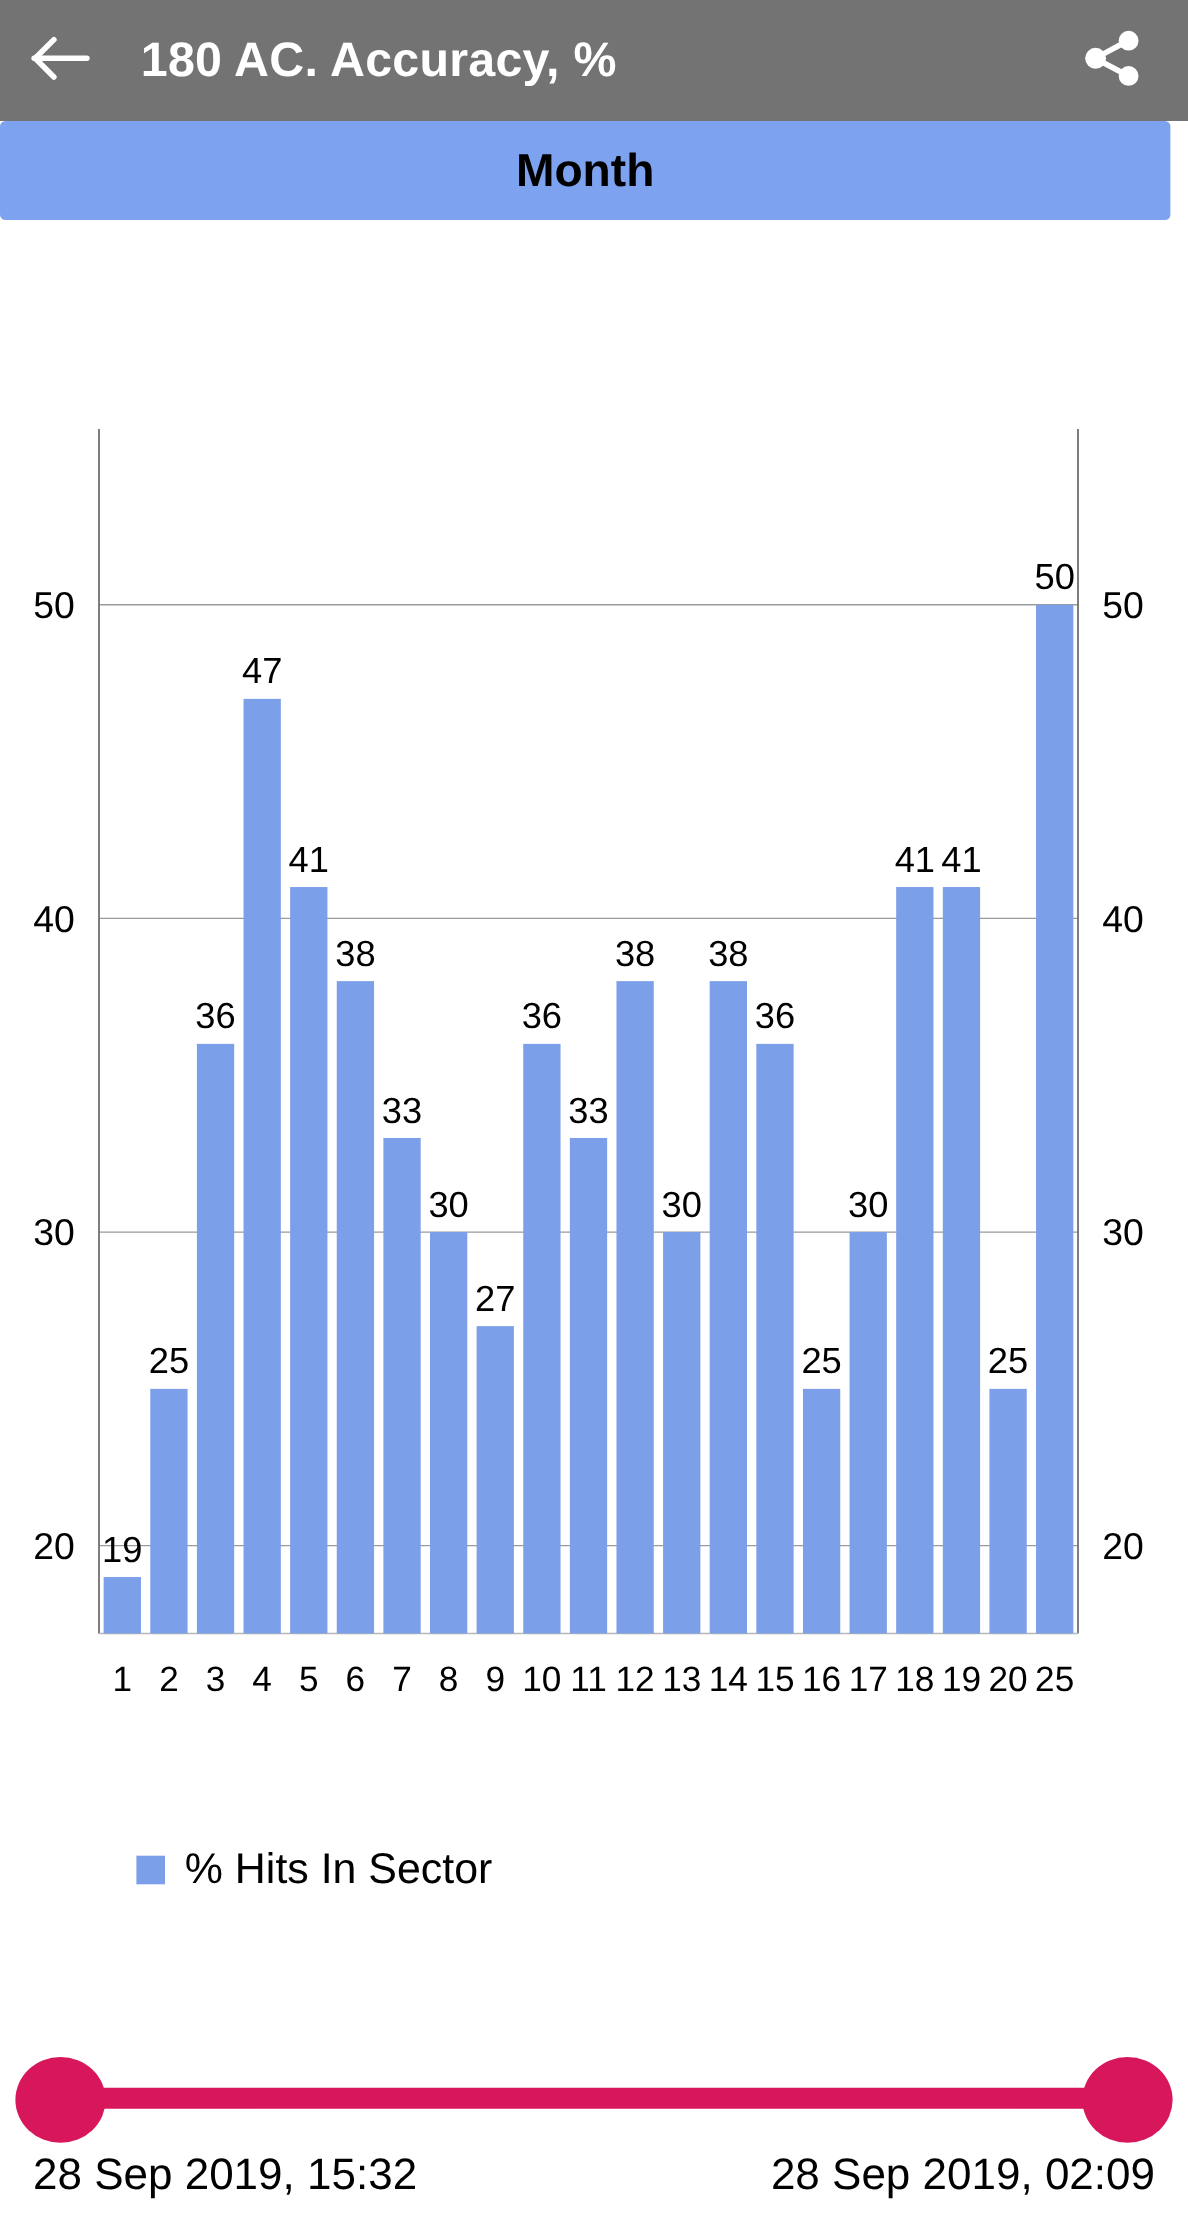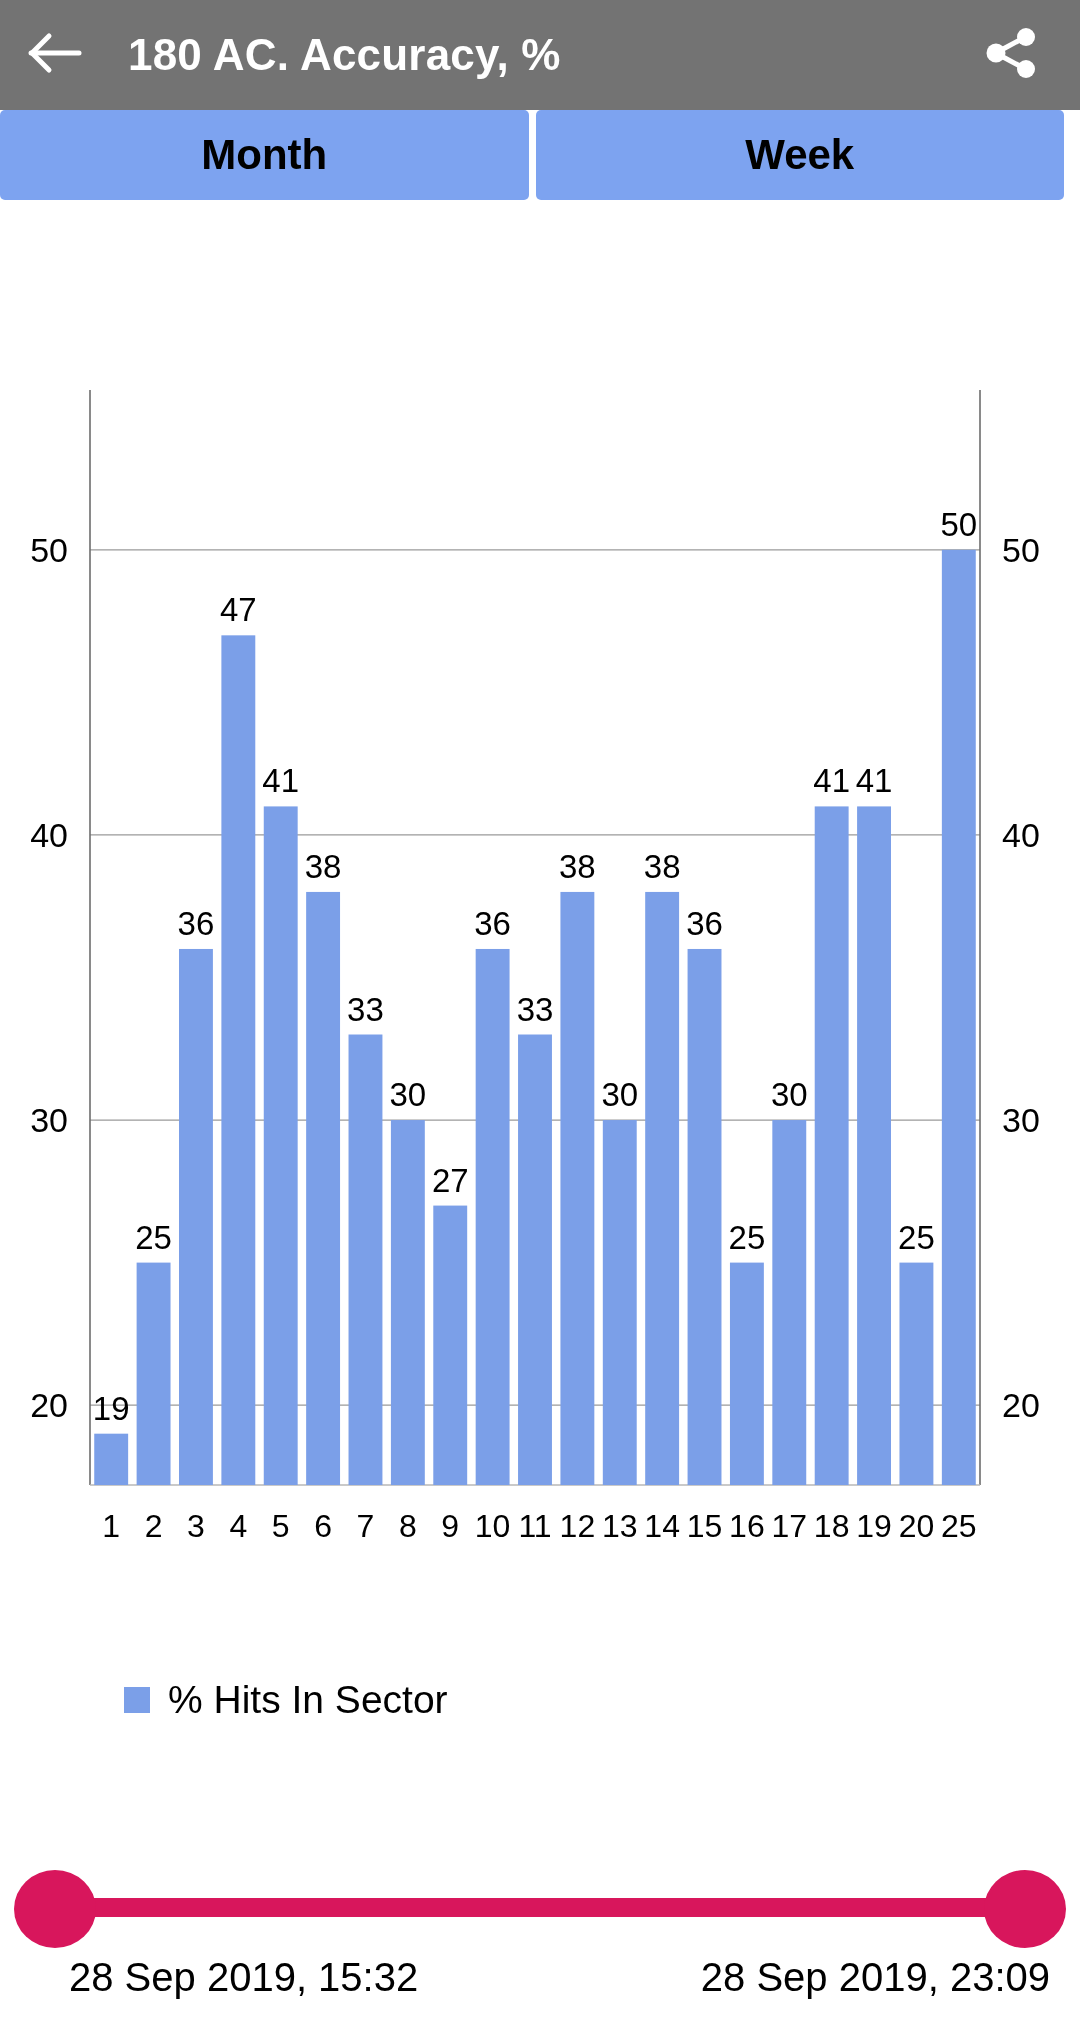--- a/index.html
+++ b/index.html
@@ -106,21 +106,21 @@
     background:#d8165c;
     border-radius:50%;
     cursor:pointer;
   }
   .slider-knob.left{ left:14px; }
   .slider-knob.right{ right:14px; }
   .slider-dates{
     position:absolute;
     top:135px;
     left:30px; right:30px;
-    display:flex; justify-content:space-between;margin-left:39px;
+    display:flex; justify-content:space-between;
   }
   .slider-date{
     font-size:40px;
     color:#000000;
     white-space:nowrap;
   }
 </style>
 </head>
 <body>
 
@@ -142,23 +142,20 @@
         <circle cx="11" cy="27" r="9.5" fill="#ffffff"></circle>
         <path d="M19 22.5 L34 14.5 M19 31.5 L34 39.5" stroke="#ffffff" stroke-width="5" stroke-linecap="round"></path>
       </svg>
     </span>
   </div>
 </div>
 
 <div class="tabrow">
   <div class="tab">
     <span>Month</span>
-  </div>
-  <div class="tab">
-    <span>Week</span>
   </div>
 </div>
 
 <div class="chart-wrap">
   <svg class="chart-svg" id="bar-chart" width="1080" height="1460" viewBox="0 0 1080 1460">
       <line x1="90" y1="1205.1652892561983" x2="980" y2="1205.1652892561983" stroke="#9a9a9a" stroke-width="1.2"></line>
       <text x="68" y="1217.1652892561983" text-anchor="end" font-size="34" fill="#000" font-family="&quot;Liberation Sans&quot;, sans-serif">20</text>
       <line x1="90" y1="920.0413223140495" x2="980" y2="920.0413223140495" stroke="#9a9a9a" stroke-width="1.2"></line>
       <text x="68" y="932.0413223140495" text-anchor="end" font-size="34" fill="#000" font-family="&quot;Liberation Sans&quot;, sans-serif">30</text>
       <line x1="90" y1="634.9173553719008" x2="980" y2="634.9173553719008" stroke="#9a9a9a" stroke-width="1.2"></line>
@@ -242,15 +239,15 @@
     <span class="legend-label">% Hits In Sector</span>
   </div>
 </div>
 
 <div class="slider-area">
   <div class="slider-track"></div>
   <div class="slider-knob left"></div>
   <div class="slider-knob right"></div>
   <div class="slider-dates">
     <span class="slider-date">28 Sep 2019, 15:32</span>
-    <span class="slider-date">28 Sep 2019, 23:09</span>
+    <span class="slider-date">28 Sep 2019, 02:09</span>
   </div>
 </div>
 
 </body></html>

